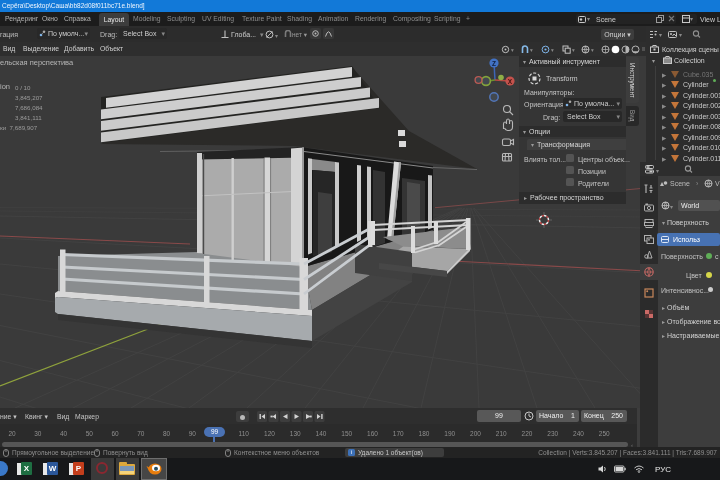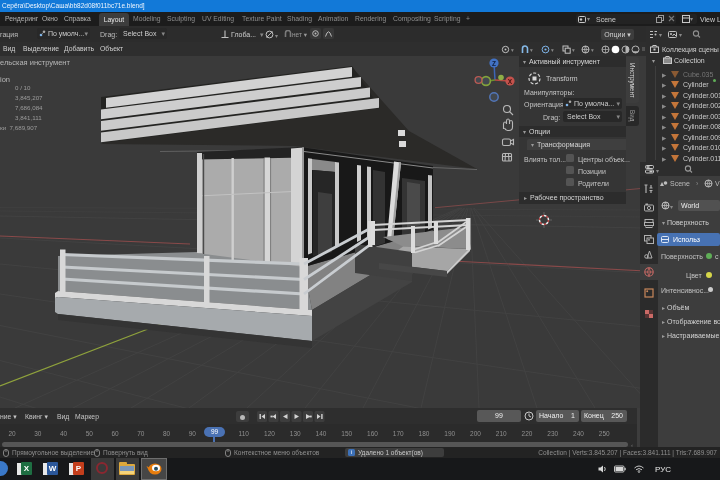--- a/index.html
+++ b/index.html
@@ -288,22 +288,22 @@
         <circle cx="507" cy="109" r="3.5"></circle>
           <path d="M509.5,111.5 L513,115"></path>
         <path d="M503.5,129 L503.5,124 q0,-2 1.5,-2 q1.5,0 1.5,2 m0,0 l0,-3 q0,-2 1.5,-2 q1.5,0 1.5,2 l0,3 m0,0 l0,-1.5 q0,-2 1.5,-2 q1.5,0 1.5,2 l0,4.5 q0,3.5 -3.5,3.5 l-1.5,0 q-2,0 -3,-2.5"></path>
         <rect x="502.5" y="139" width="8" height="6.5" rx="1.5"></rect>
           <path d="M510.5,141 L513.5,139.5 L513.5,144.5 L510.5,143"></path>
         <rect x="502.5" y="153.5" width="9" height="7.5" rx="1"></rect>
           <path d="M502.5,156.5 L511.5,156.5 M505.5,153.5 L505,161 M508.5,153.5 L509,161"></path>
       </g>
     </svg>
 
-    <div class="abs" style="left:0;top:2px;color:#b6b6b6;font-size:7.5px;">ельская инструмент</div>
-    <div class="abs" style="left:0;top:19px;color:#b6b6b6;font-size:7.5px;">ion</div>
+    <div class="abs" style="left:0;top:2px;color:#b6b6b6;font-size:7.5px;">ельская перспектива</div>
+    <div class="abs" style="left:0;top:26px;color:#b6b6b6;font-size:7.5px;">ion</div>
     <div class="abs" style="left:15px;top:28px;color:#9c9c9c;font-size:6.2px;">0 / 10</div>
     <div class="abs" style="left:15px;top:38px;color:#9c9c9c;font-size:6.2px;">3,845,207</div>
     <div class="abs" style="left:15px;top:48px;color:#9c9c9c;font-size:6.2px;">7,686,084</div>
     <div class="abs" style="left:15px;top:58px;color:#9c9c9c;font-size:6.2px;">3,841,111</div>
     <div class="abs" style="left:0px;top:68px;color:#9c9c9c;font-size:6.2px;">ки&nbsp;&nbsp;7,689,907</div>
 
     <div class="abs" style="left:519px;top:0;width:107px;height:148px;background:#353535;">
       <div class="abs" style="left:0;top:0;width:107px;height:11px;background:#2c2c2c;color:#d6d6d6;font-size:7px;line-height:11px;"><span style="color:#999;margin:0 3px 0 4px;font-size:6px;">▾</span>Активный инструмент</div>
       <svg class="abs" style="left:9px;top:16px;" width="13" height="13">
           <circle cx="6.5" cy="6.5" r="5.5" fill="none" stroke="#d8d8d8" stroke-width="1.2" stroke-dasharray="3 1.8"></circle>

